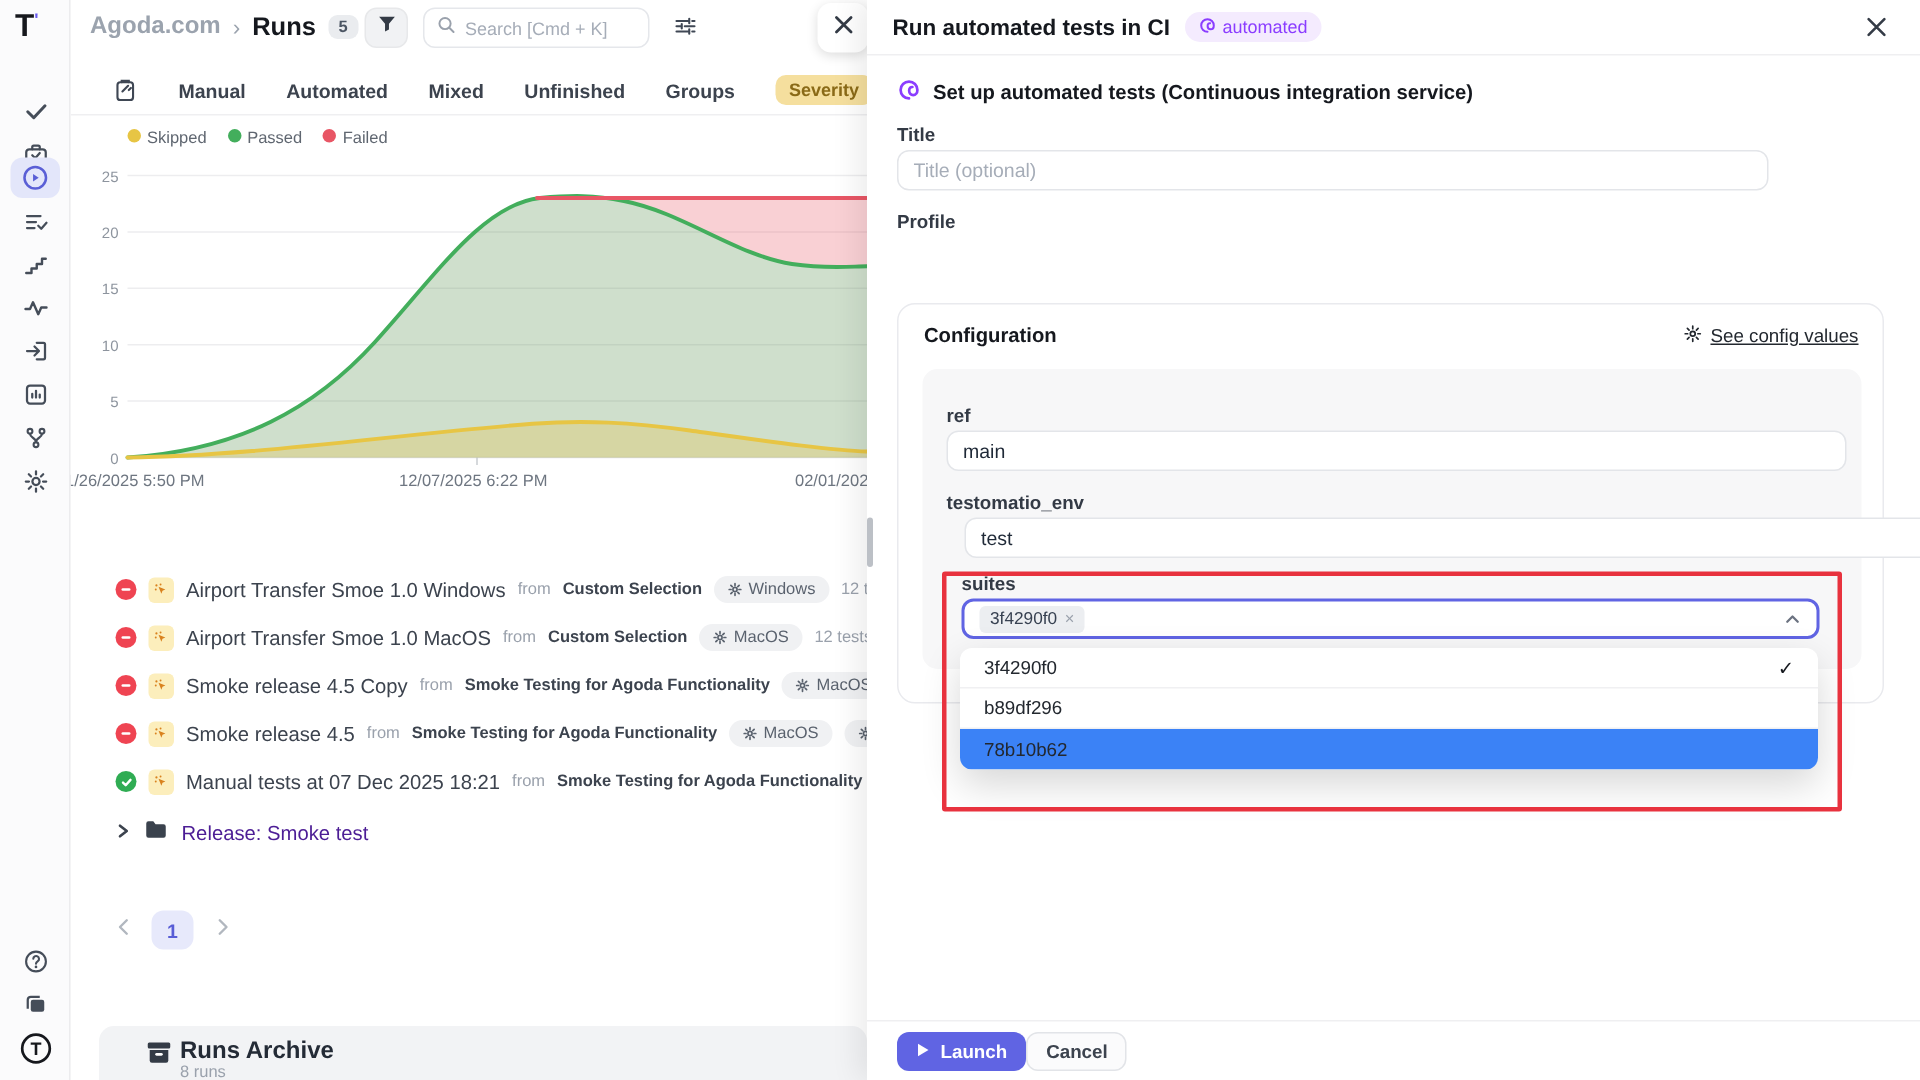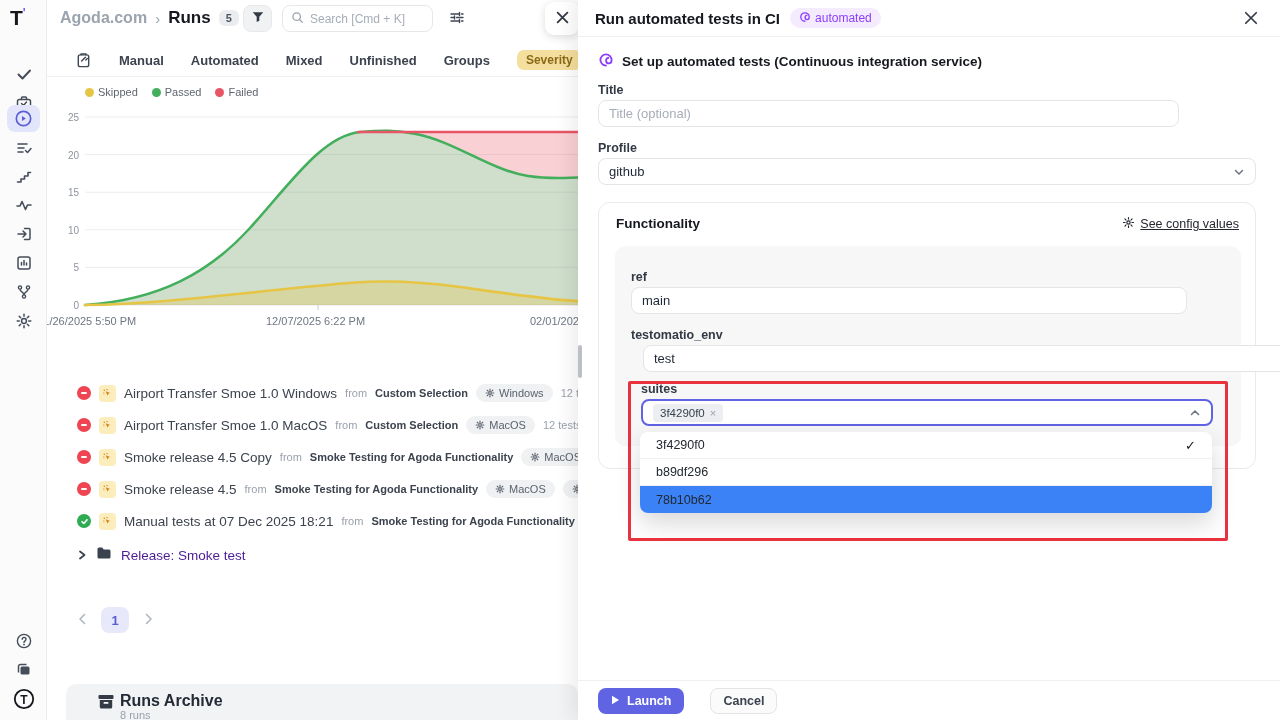--- a/index.html
+++ b/index.html
@@ -33,21 +33,21 @@
   .search-box input::placeholder { color:#a6adb8; }
   .sliders-btn { position:absolute; left:402px; top:9px; color:#3f4754; }
   
   .tabsrow { position:absolute; left:0; top:44px; width:531px; height:32px; display:flex; align-items:center; }
   .tabs-lead-icon { margin-left:28px; color:#3f4754; display:flex; }
   .tab { font-size:13px; font-weight:600; color:#3c434e; margin-left:27px; white-space:nowrap; }
   .tab-pill { font-size:12px; font-weight:600; padding:3px 9px; border-radius:7px; margin-left:27px; white-space:nowrap; }
   .tabs-divider { position:absolute; left:0; top:76px; width:531px; height:1px; background:#efeff1; }
   
   .legend { position:absolute; left:38px; top:86px; display:flex; gap:14px; align-items:center; }
-  .legend-item { display:flex; align-items:center; gap:4px; font-size:11px; color:#5f6670; }
+  .legend-item { display:flex; gap:4px; font-size:11px; color:#5f6670; }
   .legend-dot { width:9px; height:9px; border-radius:50%; }
   .chart-svg { position:absolute; left:13px; top:100px; }
   .ytick { font-size:10px; fill:#8d949e; }
   .xlabel { position:absolute; top:315px; font-size:11px; color:#6e7681; white-space:nowrap; }
   
   .run-row { position:absolute; left:30px; height:24px; display:flex; align-items:center; gap:8px; white-space:nowrap; }
   .run-name { font-size:13.5px; color:#3c434e; }
   .run-from { font-size:11px; color:#9aa1ac; }
   .run-source { font-size:11px; font-weight:800; color:#3c434e; }
   .run-pill { display:inline-flex; align-items:center; gap:4px; background:#f0f1f3; border-radius:10px;
@@ -107,21 +107,21 @@
   .suite-tag .x { color:#9aa1ac; font-size:11px; }
   .dropdown { position:absolute; left:62px; top:432px; width:572px; background:#fff; border-radius:8px;
     box-shadow:0 10px 26px rgba(0,0,0,.16); z-index:40; overflow:hidden; }
   .dd-opt { height:27px; display:flex; align-items:center; padding:0 16px; font-size:12.5px; color:#23282f;
     border-bottom:1px solid #f0f0f2; }
   .dd-opt:last-child { border-bottom:none; background:#3b82f6; }
   .dd-check { margin-left:auto; color:#15181e; font-size:13px; }
   .red-annotation { position:absolute; left:50px; top:381px; width:600px; height:160px;
     border:3px solid #e8323e; border-radius:2px; z-index:50; pointer-events:none; }
   .dr-footer { position:absolute; left:0; top:680px; width:702px; height:40px; border-top:1px solid #efeff1;
-    display:flex; align-items:center; padding:0 20px; gap:26px; }
+    display:flex; align-items:center; padding:0 20px; gap:0; }
   .btn-launch { display:inline-flex; align-items:center; gap:7px; background:#6064e3; color:#fff;
     border:none; border-radius:8px; height:26px; padding:0 13px; font-size:12.5px; font-weight:600;
     font-family:"Liberation Sans", sans-serif; }
   .btn-cancel { background:#fbfbfc; color:#3c434e; border:1px solid #e2e4e8; border-radius:8px; height:26px;
     padding:0 12px; font-size:12.5px; font-weight:600; font-family:"Liberation Sans", sans-serif; }
 </style>
 </head>
 <body>
 
 <div id="app">
@@ -526,42 +526,34 @@
           </svg></span>
       <span>Set up automated tests (Continuous integration service)</span>
     </div>
 
     <span class="lbl" style="left:20px; top:83px">Title</span>
     <div class="fld" style="left:20px; top:100px; width:581px">
       <input placeholder="Title (optional)" style="">
     </div>
 
     <span class="lbl" style="left:20px; top:141px">Profile</span>
-    <div class="fld" style="left:20px; top:158px; width:658px">
-      <span>github</span>
-      <span class="chev">
-          <svg width="12" height="12" viewBox="0 0 12 12">
-            <path d="M2.5 4.5L6 8l3.5-3.5" fill="none" stroke="#6b7280" stroke-width="1.5" stroke-linecap="round" stroke-linejoin="round"></path>
-          </svg>
-        </span>
-    </div>
 
     <div class="cfg-card">
-      <span class="cfg-head">Functionality</span>
+      <span class="cfg-head">Configuration</span>
       <span class="cfg-link">
         <span><svg width="13" height="13" viewBox="0 0 16 16">
               <circle cx="8" cy="8" r="2" fill="none" stroke="#23282f" stroke-width="1.4"></circle>
               <path d="M8 1.8v2M8 12.2v2M1.8 8h2M12.2 8h2M3.6 3.6l1.4 1.4M11 11l1.4 1.4M12.4 3.6L11 5M5 11l-1.4 1.4" stroke="#23282f" stroke-width="1.4" stroke-linecap="round"></path>
             </svg></span>
         <span class="txt">See config values</span>
       </span>
 
       <div class="cfg-panel">
         <span class="lbl" style="left:16px; top:24px">ref</span>
-        <div class="fld" style="left:16px; top:41px; width:556px">
+        <div class="fld" style="left:16px; top:41px; width:600px">
           <span>main</span>
         </div>
 
         <span class="lbl" style="left:16px; top:82px">testomatio_env</span>
         <div class="fld" style="left:28px; top:99px; width:688px">
           <span>test</span>
           <span class="chev">
               <svg width="12" height="12" viewBox="0 0 12 12">
                 <path d="M2.5 4.5L6 8l3.5-3.5" fill="none" stroke="#6b7280" stroke-width="1.5" stroke-linecap="round" stroke-linejoin="round"></path>
               </svg>

